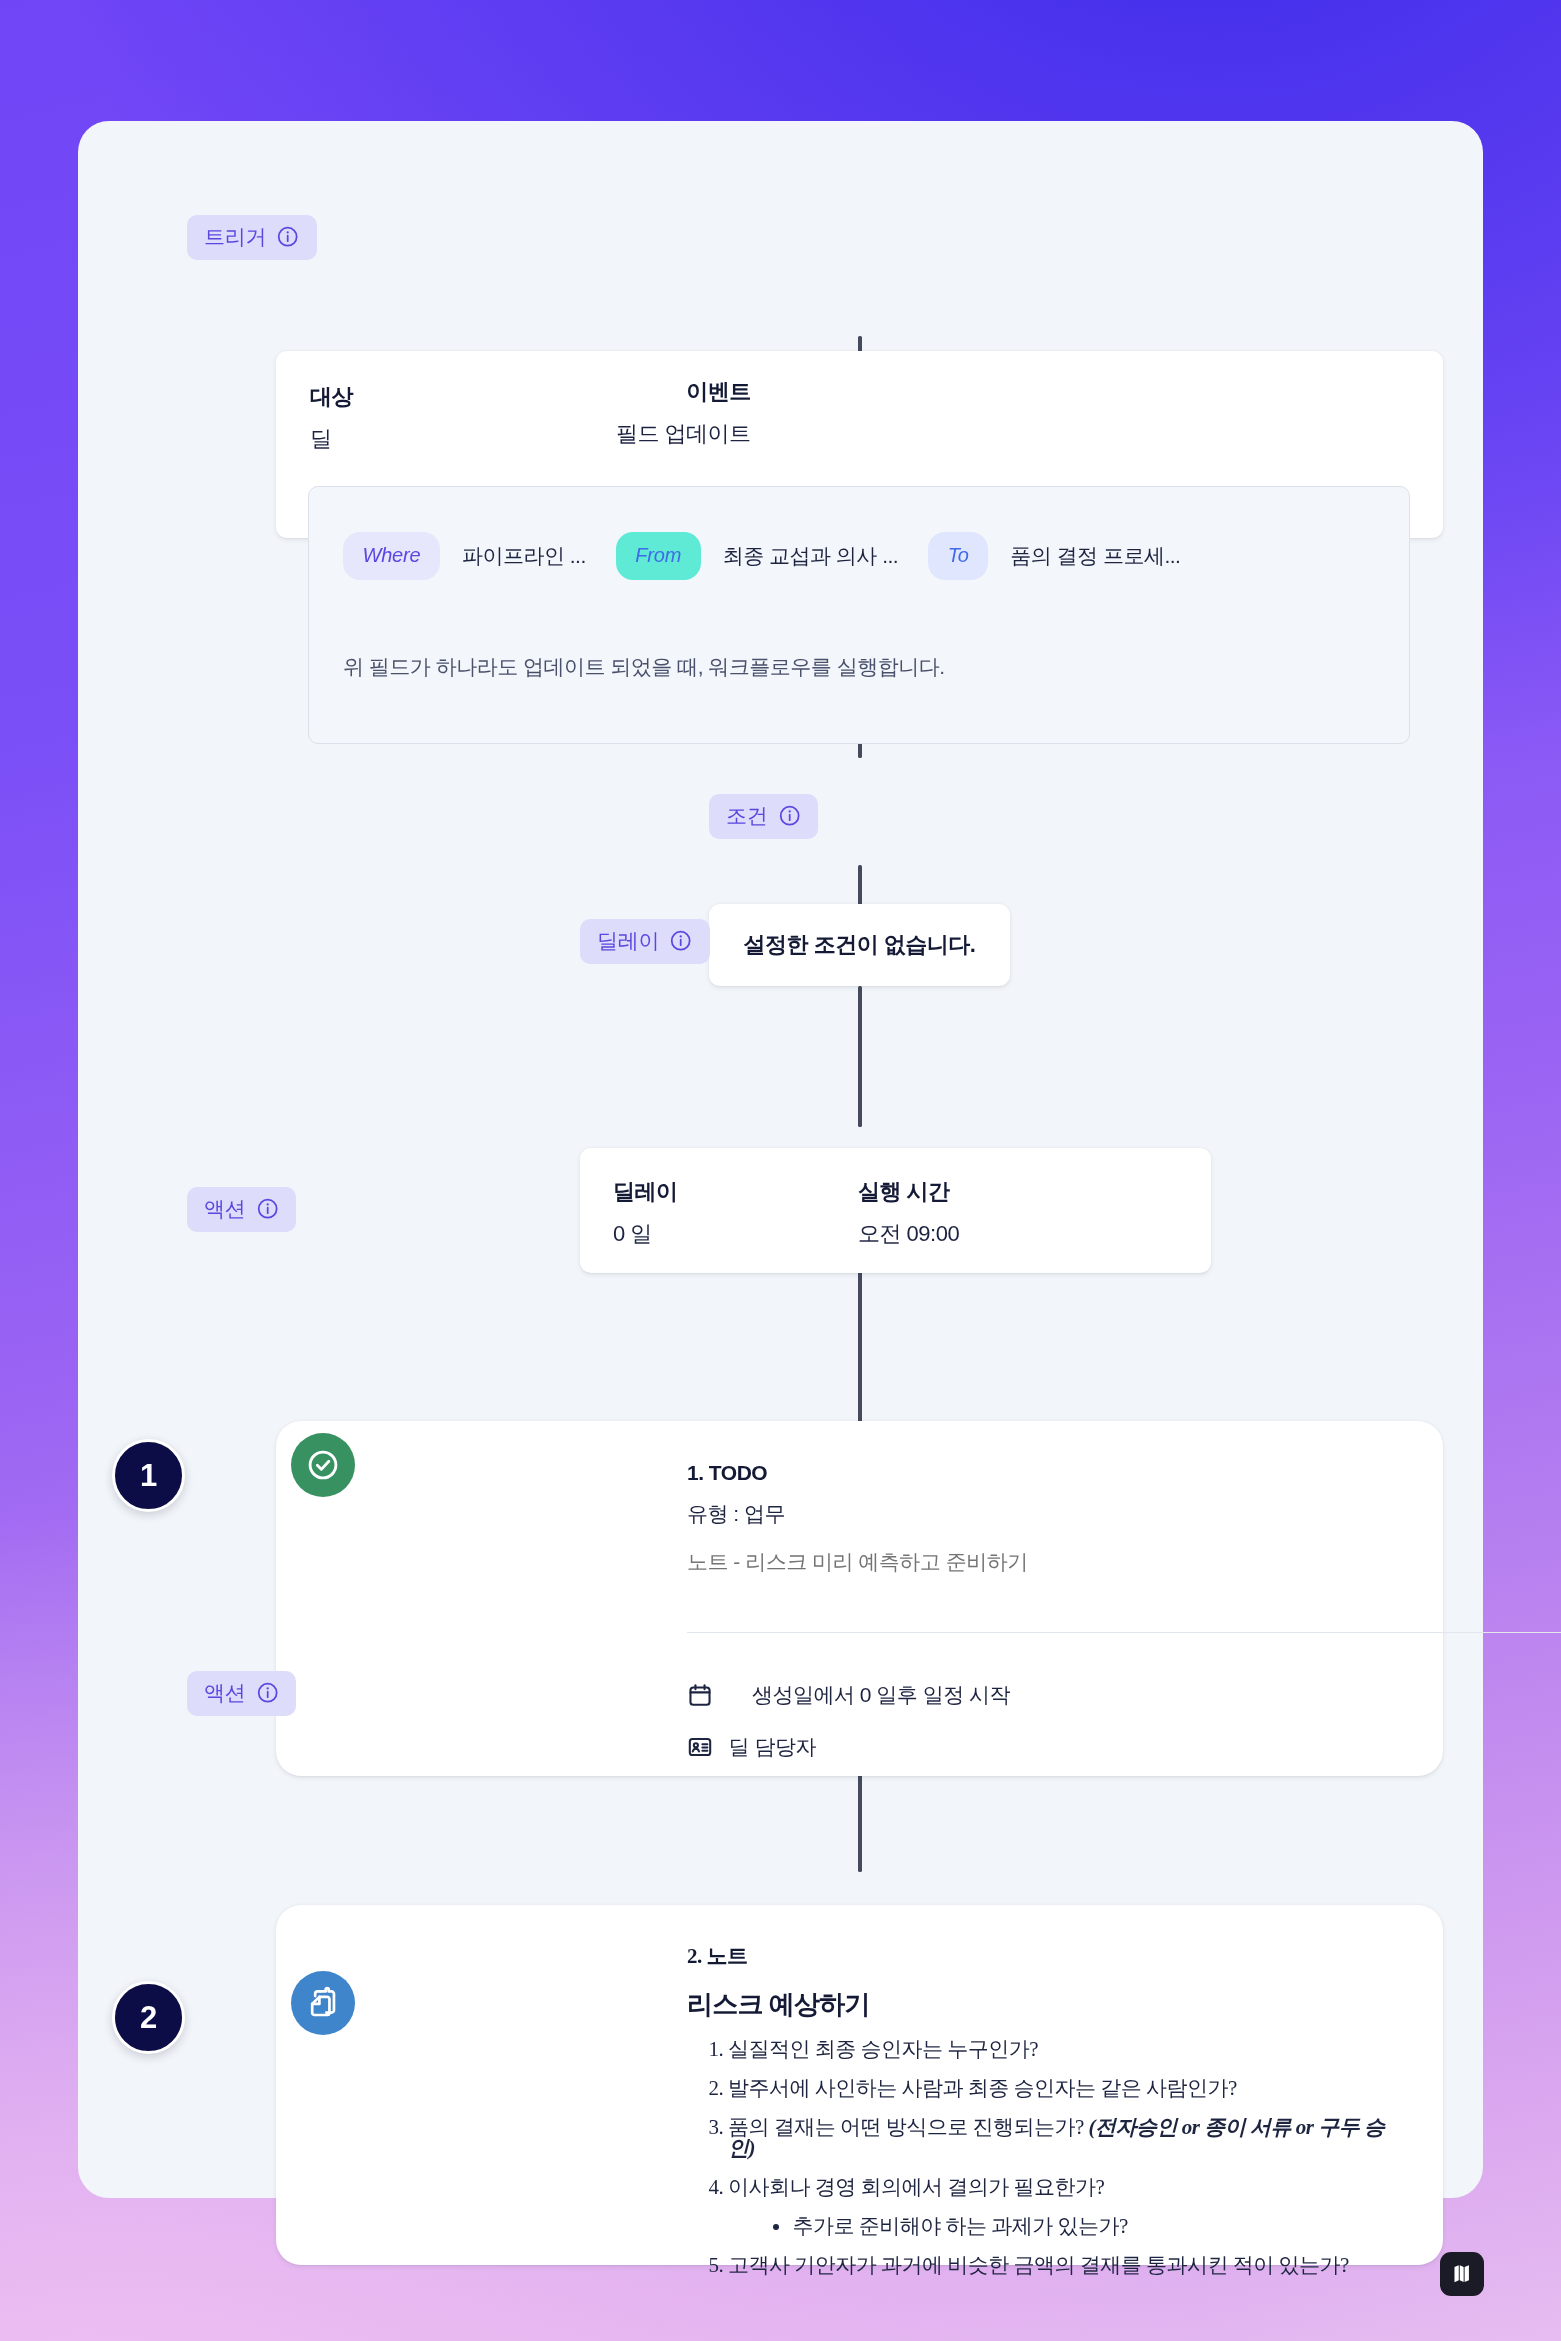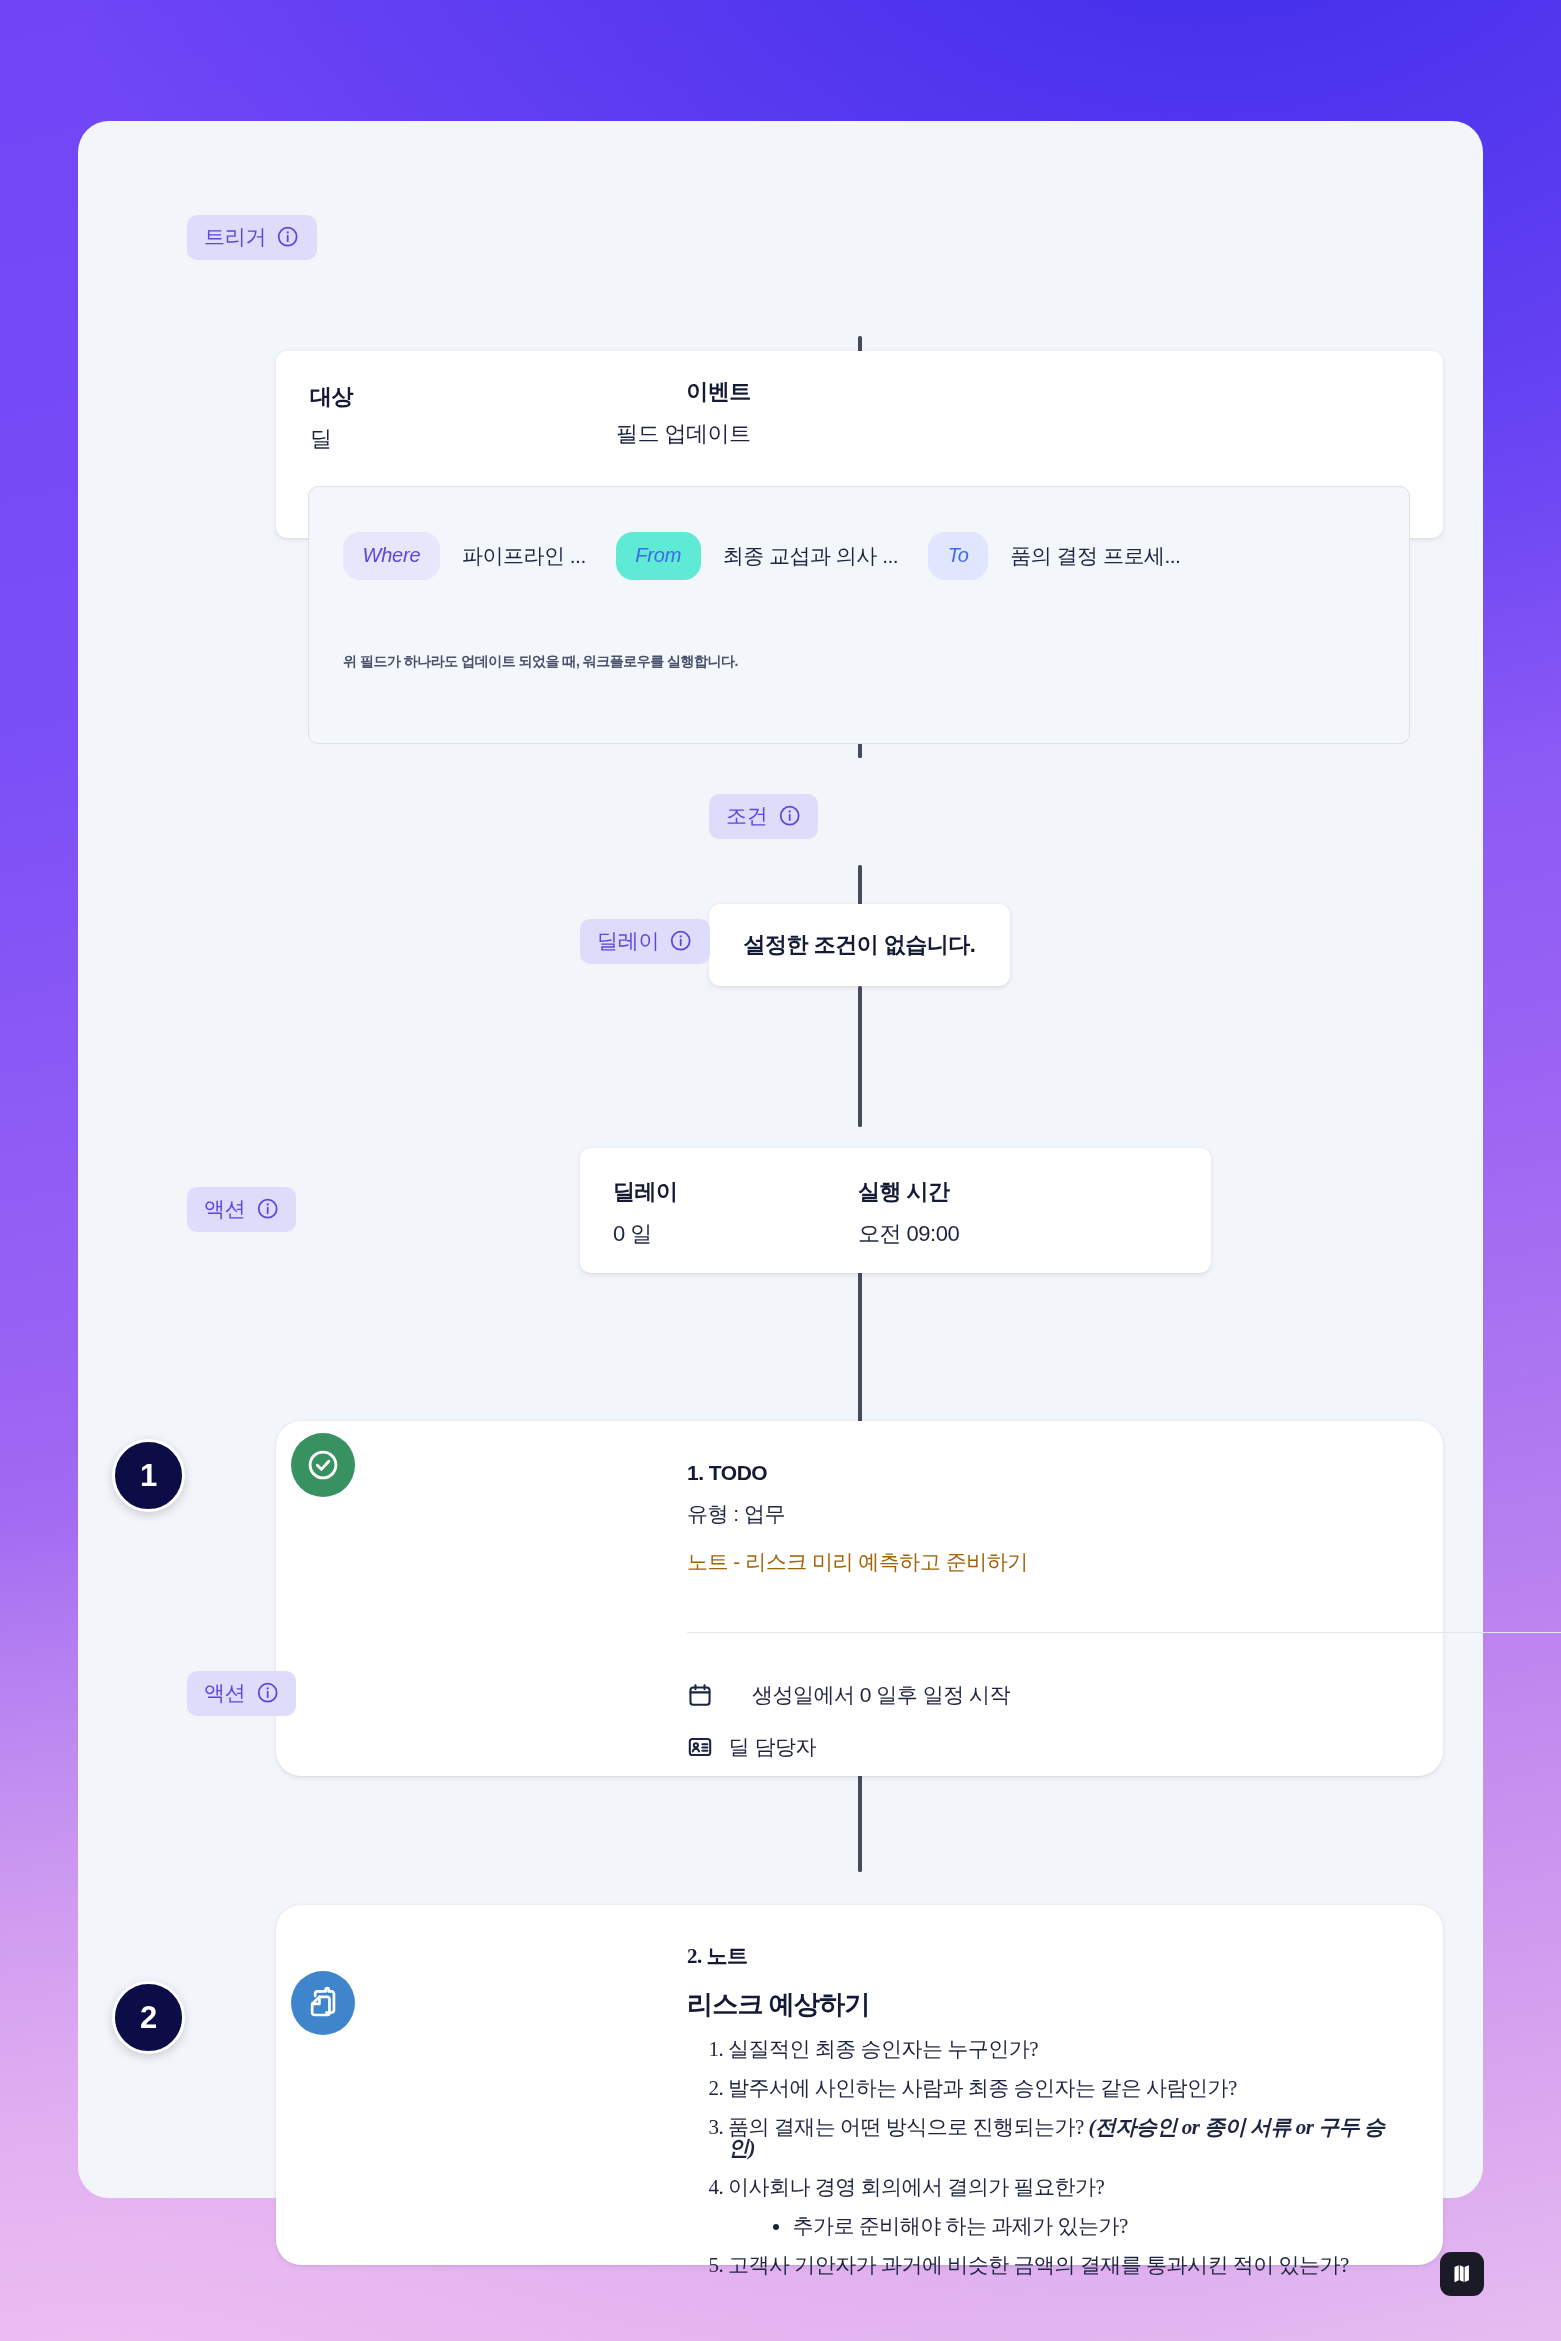--- a/index.html
+++ b/index.html
@@ -101,21 +101,21 @@
   }
   .pill.where { background:#e6e6fd; color:#5b46e0; }
   .pill.from  { background:#5eead4; color:#3f6ae8; }
   .pill.to    { background:#dfe6fd; color:#3f6ae8; }
   .pill-txt {
     font-size:21px; color:#1d2440; letter-spacing:-0.5px;
     margin:0 30px 0 22px; white-space:nowrap;
   }
   .cond-note {
     position:absolute; left:34px; top:166px;
-    font-size:14px; color:#49506b; letter-spacing:-0.5px;font-weight:bold;
+    font-size:21px; color:#49506b; letter-spacing:-0.5px;
   }
 
   
   #condition-card {
     left:631px; top:783px; width:301px; height:82px;
     display:flex; align-items:center; justify-content:center;
   }
   #condition-card .txt {
     font-size:22px; font-weight:700; color:#141a35; letter-spacing:-0.5px;
   }
@@ -155,21 +155,21 @@
   .act-index {
     font-size:21px; font-weight:700; color:#141a35; letter-spacing:-0.5px;
     line-height:1;
   }
   .act-type {
     margin-top:20px;
     font-size:21px; color:#1d2440; letter-spacing:-0.5px; line-height:1;
   }
   .act-title {
     margin-top:26.5px;
-    font-size:21px; color:#a16207; letter-spacing:-0.5px; line-height:1;
+    font-size:21px; color:#737373; letter-spacing:-0.5px; line-height:1;
   }
   .act-heading {
     margin-top:22px;
     font-size:26px; font-weight:700; color:#141a35; letter-spacing:-0.7px;
     line-height:1.2;
   }
   hr.sep {
     position:absolute; left:411px; width:898px; height:0;
     border:0; border-top:1.6px solid #e2e6ee;
   }

